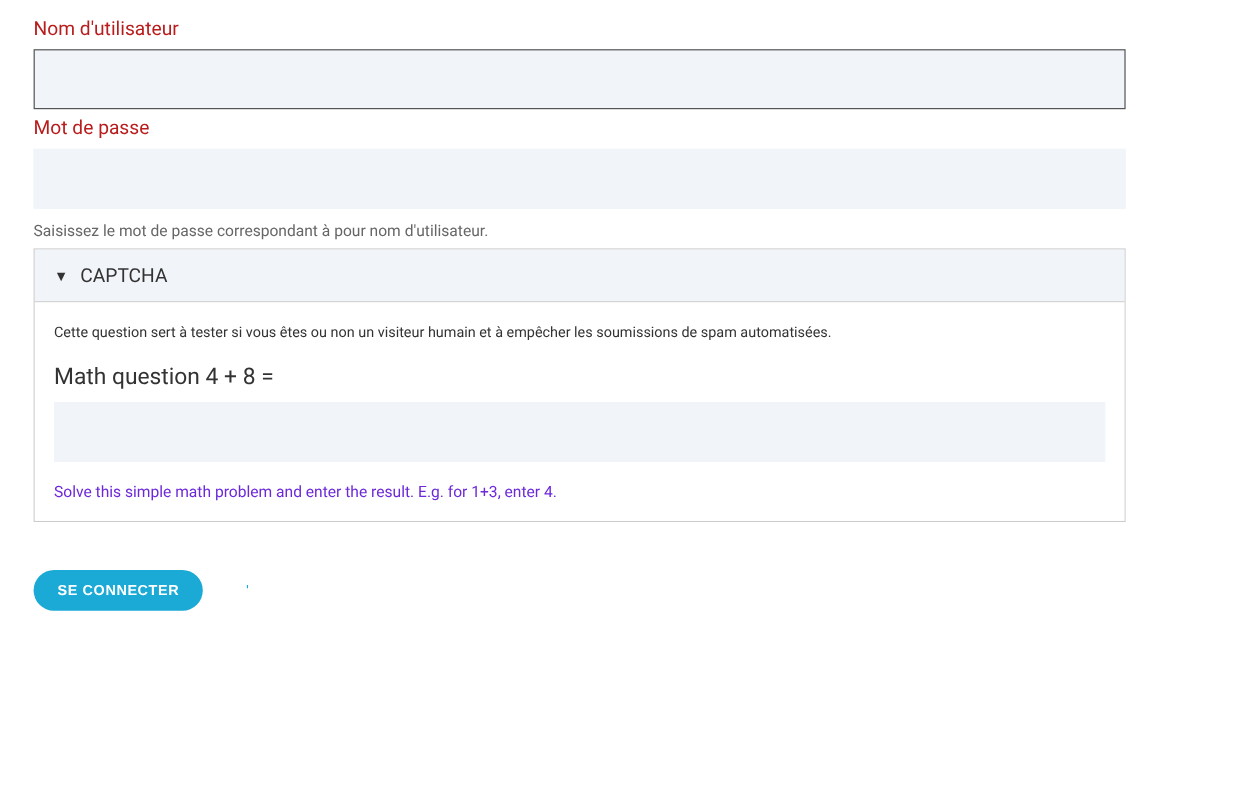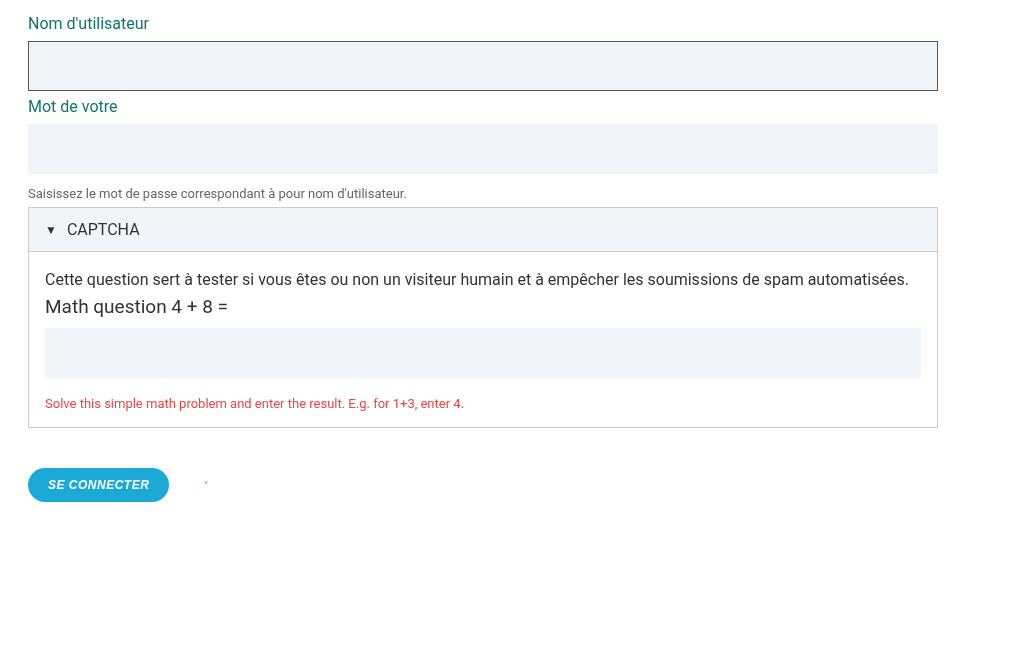--- a/index.html
+++ b/index.html
@@ -12,21 +12,21 @@
       background: #ffffff;
       padding: 14px 28px;
       color: #333;
       width: 1033px;
     }
     .form-group {
       margin-bottom: 6px;
     }
     .label {
       font-size: 16px;
-      color: #0f766e;
+      color: #b91c1c;
       margin-bottom: 8px;
       display: block;
     }
     .text-input {
       width: 910px;
       height: 50px;
       background: #f1f4f9;
       border: 1px solid #ccc;
       padding: 0 30px;
       font-size: 15px;
@@ -56,41 +56,41 @@
       align-items: center;
       gap: 10px;
       cursor: pointer;
       border-bottom: 1px solid #ccc;
     }
     .captcha-body {
       padding: 18px 16px 16px 16px;
       background: #fff;
     }
     .captcha-desc {
-      font-size: 16px;
+      font-size: 12px;
       color: #333;
-      margin-bottom: 6px;
+      margin-bottom: 18px;
     }
     .captcha-question {
       font-size: 19px;
       color: #333;
       margin-bottom: 10px;
     }
     .captcha-input {
       width: 100%;
       height: 50px;
       background: #f1f4f9;
       border: 1px solid #f1f4f9;
       padding: 0 14px;
       font-size: 15px;
       outline: none;
     }
     .captcha-hint {
       font-size: 13px;
-      color: #ef4444;
+      color: #6d28d9;
       margin-top: 18px;
     }
     .footer-row {
       width: 960px;
       margin-top: 40px;
       display: flex;
       align-items: center;
       justify-content: space-between;
     }
     .remember {
@@ -119,41 +119,40 @@
       color: #fff;
       border: none;
       border-radius: 18px;
       height: 34px;
       padding: 0 20px;
       font-size: 12px;
       font-weight: 600;
       letter-spacing: 0.5px;
       cursor: pointer;
       text-transform: uppercase;
-      font-style: italic;
     }
     .tick {
       color: #1ba9d6;
       font-size: 10px;
       font-weight: bold;
     }
     .caret {
       font-size: 12px;
     }
   </style>
 </head>
 <body>
 
 <div class="form-group">
   <label class="label">Nom d'utilisateur</label>
   <input type="text" class="text-input focused" autofocus="" value="" style="">
 </div>
 
 <div class="form-group">
-  <label class="label">Mot de votre</label>
+  <label class="label">Mot de passe</label>
   <input type="password" class="text-input" style="border: 1px solid rgb(241, 244, 249);" value="">
   <div class="hint">Saisissez le mot de passe correspondant à pour nom d'utilisateur.</div>
 </div>
 
 <div class="captcha-panel">
   <div class="captcha-header">
     <span class="caret">▼</span>
     <span>CAPTCHA</span>
   </div>
   <div class="captcha-body">

